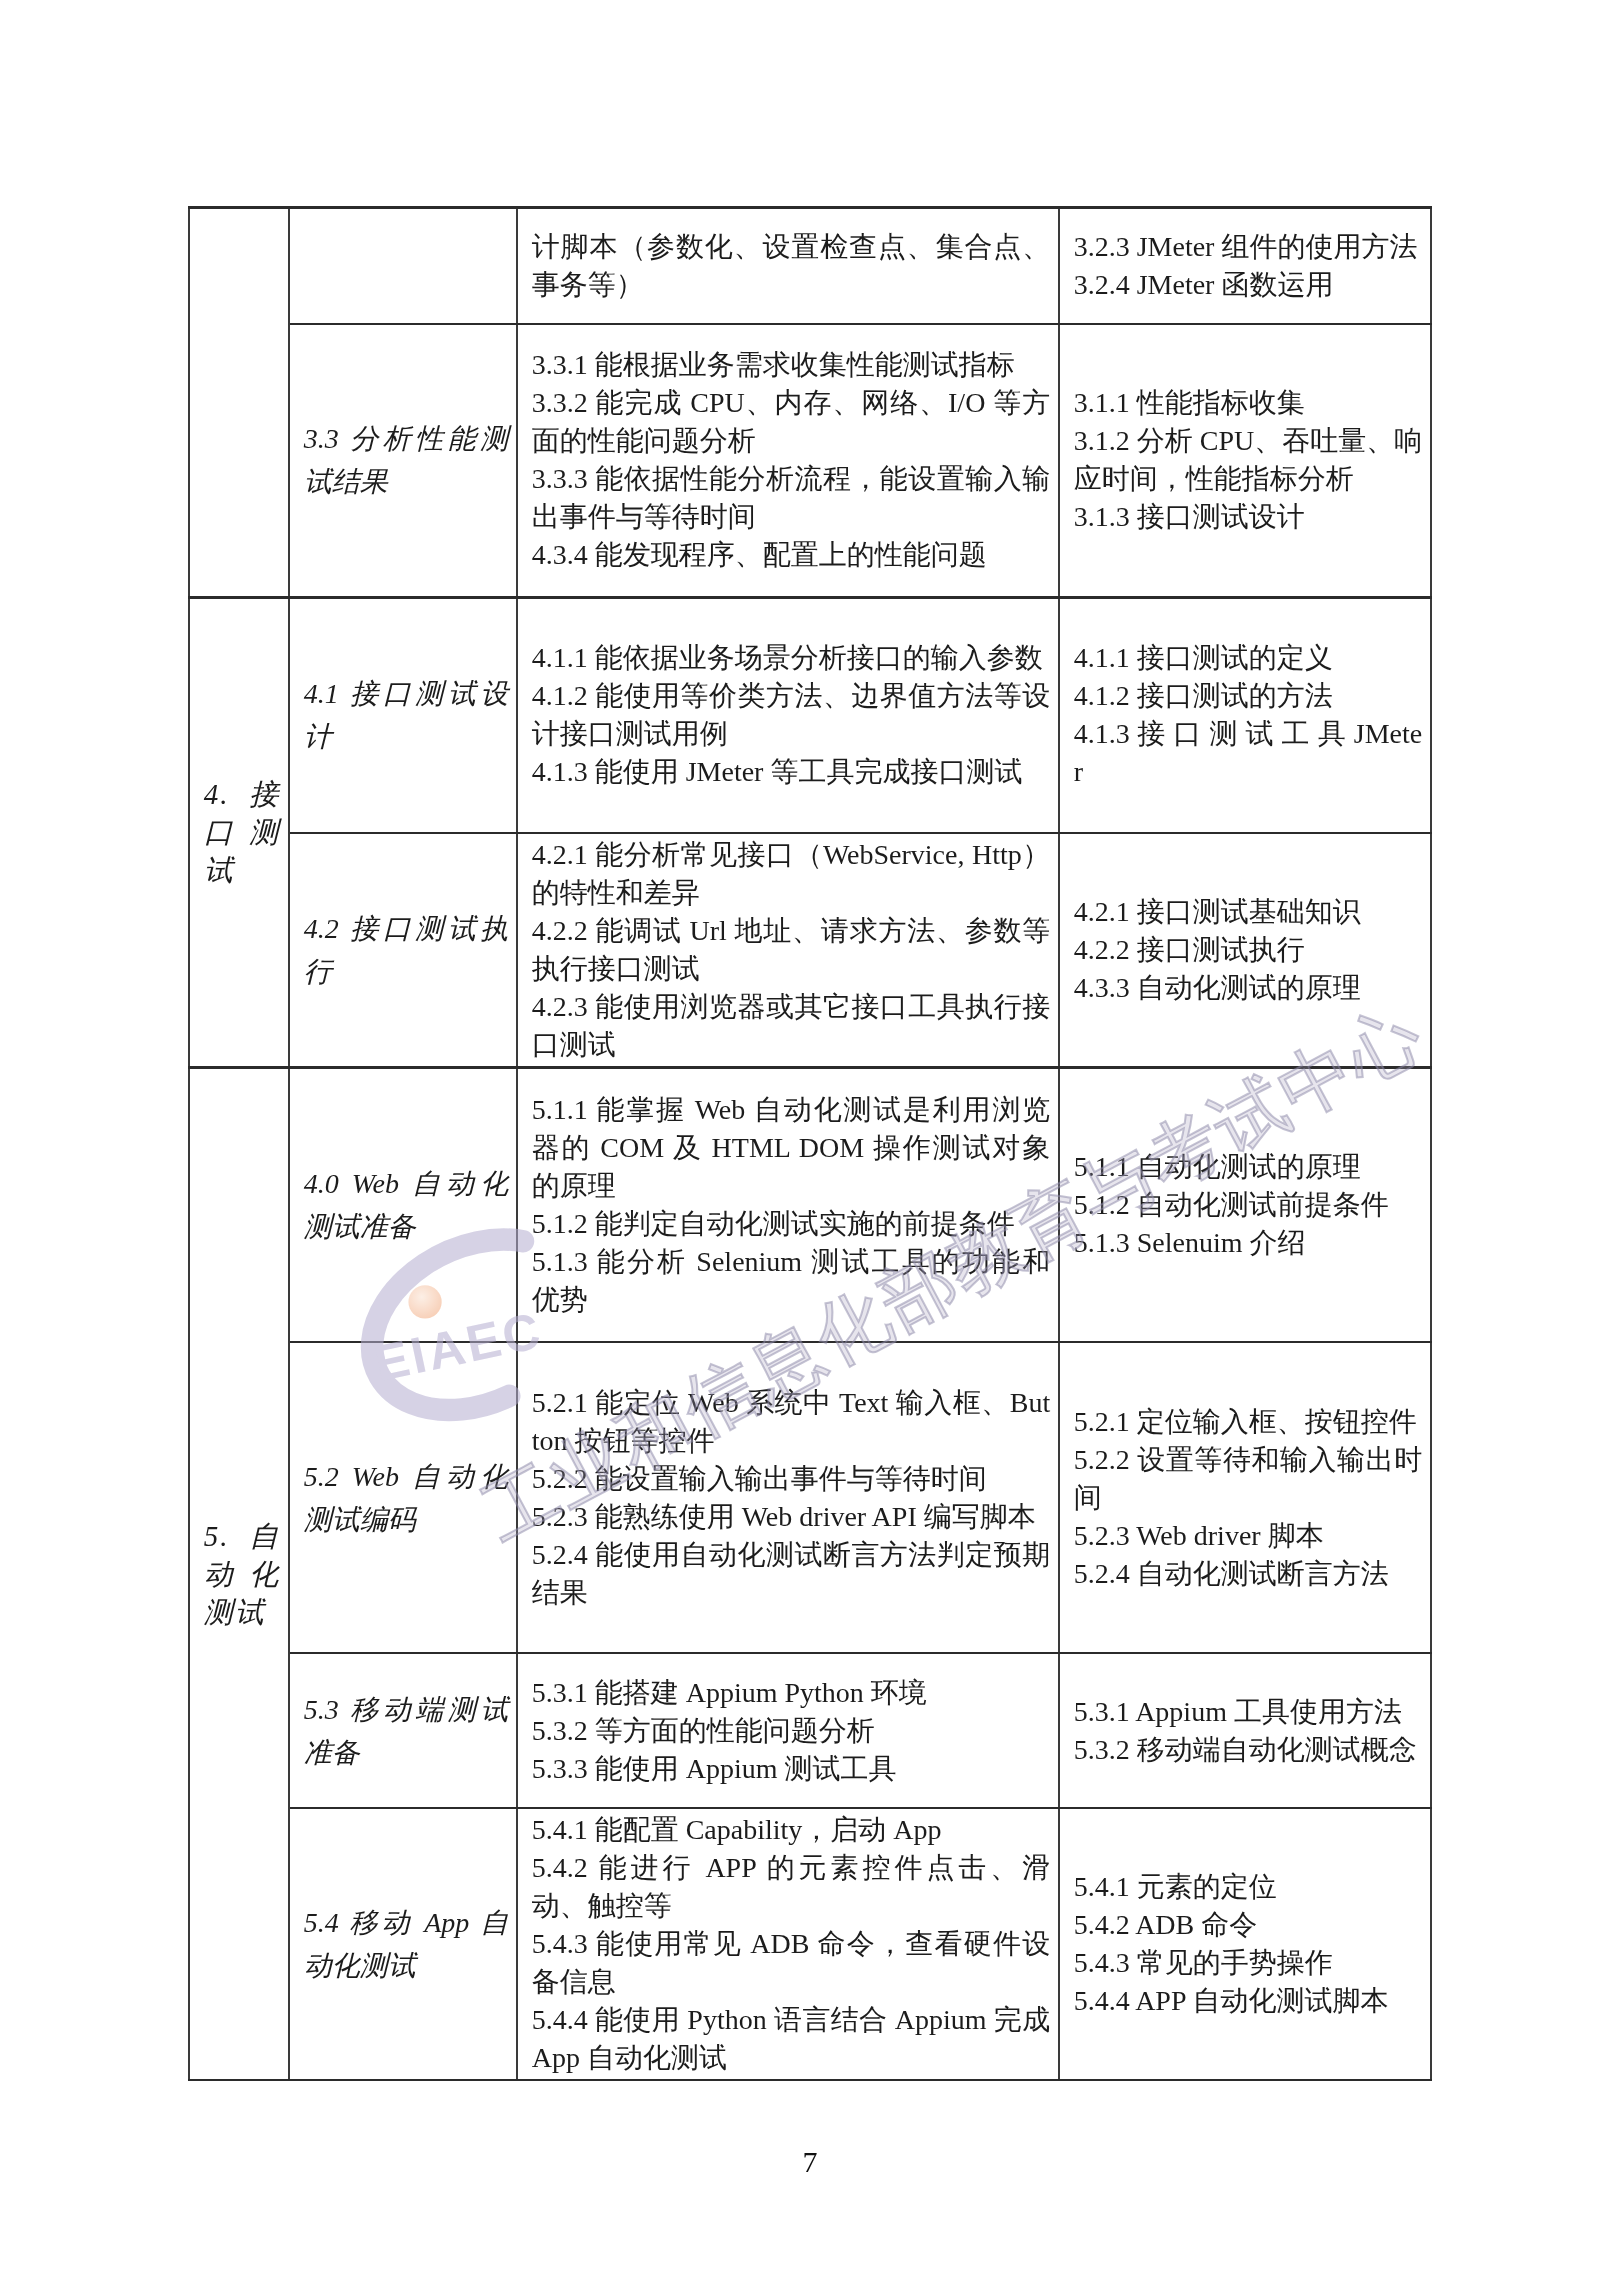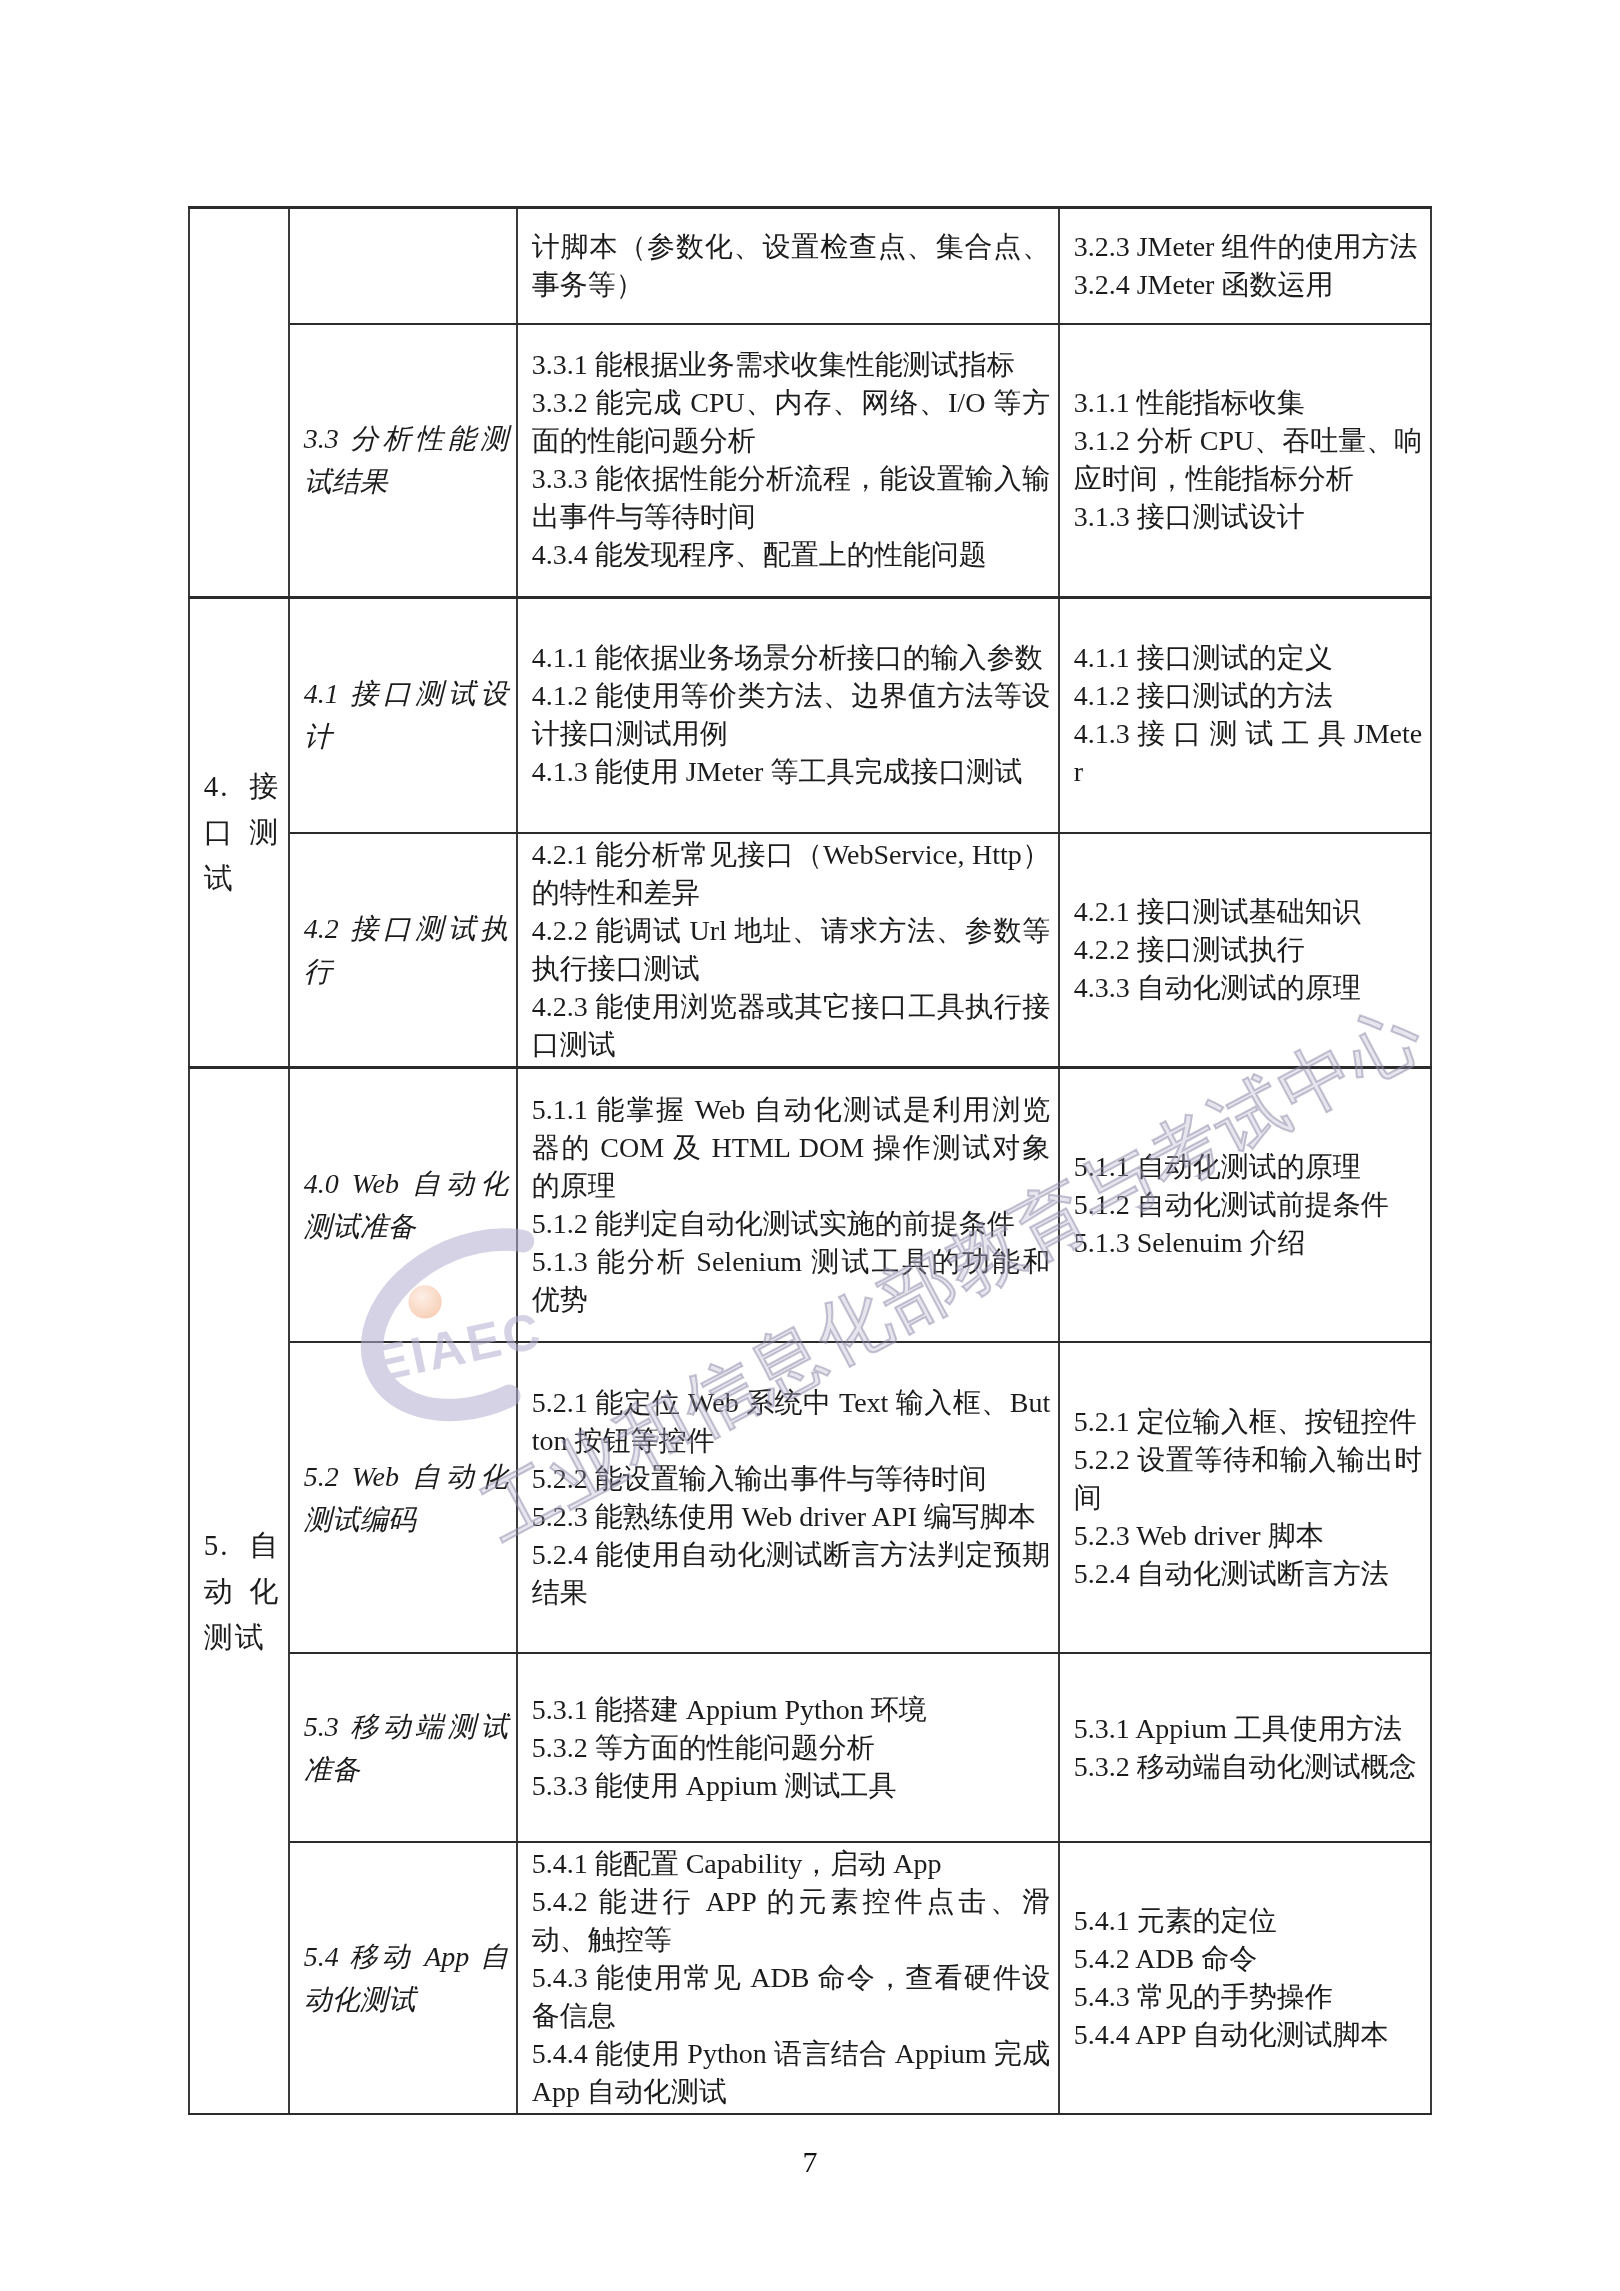--- a/index.html
+++ b/index.html
@@ -34,24 +34,25 @@
     word-break: break-all;
   }
   table.req tr.section-start td { border-top-width: 3.9px; }
   td.sec  { padding-left: 15.7px; }
   td.sub  { padding-left: 15.7px; }
   td.skills { padding-left: 19.6px; padding-right: 5.9px; }
   td.knowledge { padding-left: 13.7px; padding-right: 7.8px; }
 
   .sec-label {
     font-size: 29px;
-    line-height: 46px;
+    line-height: 38px;
     text-align: justify;
     text-align-last: left;
     letter-spacing: 2px;
+    font-style: italic;
   }
   .sub-label {
     font-size: 28px;
     line-height: 43px;
     text-align: justify;
     text-align-last: left;
     font-style: italic;
   }
   .item {
     font-size: 28px;
@@ -198,21 +199,21 @@
             <div class="item">5.2.3 能熟练使用 Web driver API 编写脚本</div>
             <div class="item">5.2.4 能使用自动化测试断言方法判定预期结果</div>
           </td>
           <td class="knowledge">
             <div class="item">5.2.1 定位输入框、按钮控件</div>
             <div class="item">5.2.2 设置等待和输入输出时间</div>
             <div class="item">5.2.3 Web driver 脚本</div>
             <div class="item">5.2.4 自动化测试断言方法</div>
           </td>
         </tr>
-        <tr style="height: 189px;">
+        <tr style="height: 155px;">
           <td class="sub">
             <div class="sub-label">5.3 移动端测试准备</div>
           </td>
           <td class="skills">
             <div class="item">5.3.1 能搭建 Appium Python 环境</div>
             <div class="item">5.3.2 等方面的性能问题分析</div>
             <div class="item">5.3.3 能使用 Appium 测试工具</div>
           </td>
           <td class="knowledge">
             <div class="item">5.3.1 Appium 工具使用方法</div>

